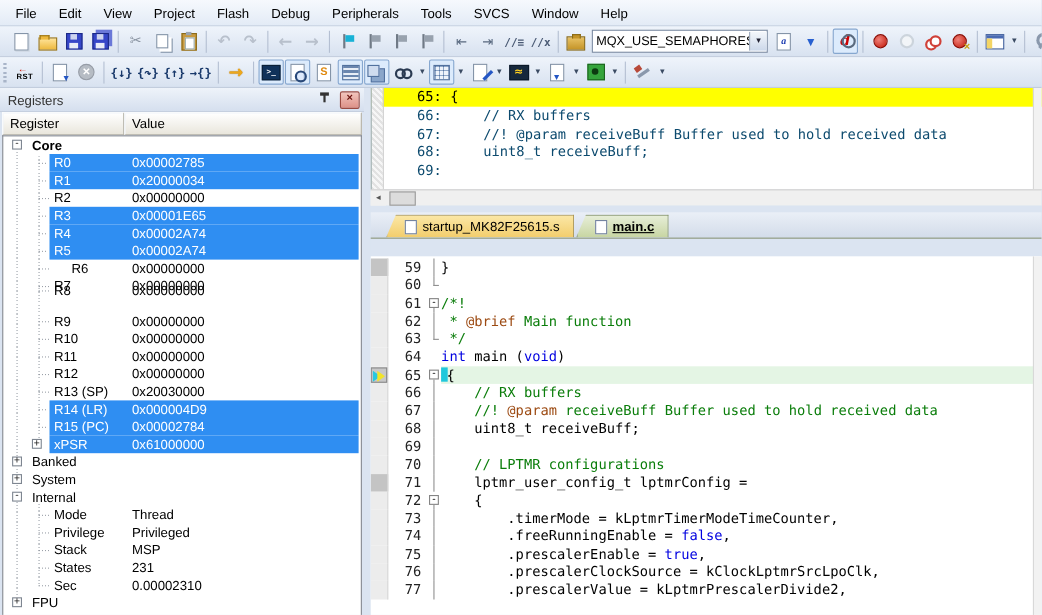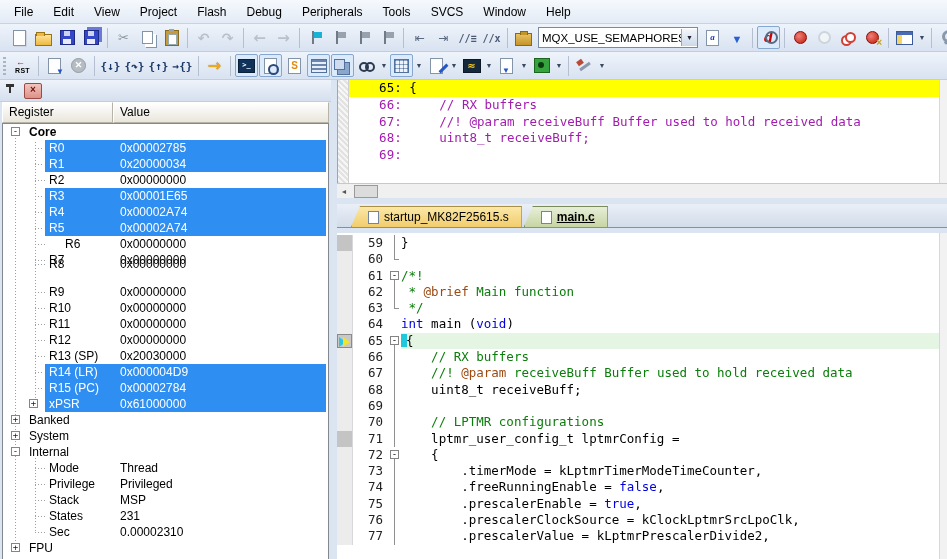--- a/index.html
+++ b/index.html
@@ -132,25 +132,25 @@
        font:9px/7px "DejaVu Sans Mono",monospace;text-align:center;color:#222;box-sizing:border-box}
   .spine{position:absolute;width:1px;background-image:repeating-linear-gradient(to bottom,#9aa0a8 0 1px,transparent 1px 3px);z-index:1}
   .stub{position:absolute;height:1px;background-image:repeating-linear-gradient(to right,#9aa0a8 0 1px,transparent 1px 3px);z-index:1}
 
   #vsplit{position:absolute;left:331px;top:80px;width:6px;height:479px;background:#dbe4f1}
 
   
   #rightpane{position:absolute;left:337px;top:80px;width:610px;height:479px}
   .ptitle2{height:19px;background:linear-gradient(#eef3fa,#d5dfee);border-bottom:1px solid #c2cddd;
            display:flex;align-items:center;padding-left:6px;color:#333;box-sizing:border-box}
-  #disbody{position:relative;height:103px;background:#fff;border-left:1px solid #9aa;overflow:hidden}
+  #disbody{position:relative;height:92px;background:#fff;border-left:1px solid #9aa;overflow:hidden}
   .dismargin{position:absolute;left:0;top:0;bottom:0;width:10px;
              background:repeating-linear-gradient(45deg,#e2e2e2 0 2px,#f6f6f6 2px 4px);border-right:1px solid #d0d0d0}
   .dl{position:relative;margin-left:11px;height:16.8px;line-height:16.8px;white-space:pre;
-      font:12.5px "DejaVu Sans Mono",monospace;color:#a21caf}
+      font:12.5px "DejaVu Sans Mono",monospace;color:#0c4a6e}
   .dl.hl{background:#ffff00;color:#000;margin-left:0;padding-left:11px}
   .vstrip{position:absolute;right:0;top:0;bottom:0;width:7px;background:#f2f2f2;border-left:1px solid #d8d8d8}
   #dishs{height:14px;background:#f0f0f0;border-top:1px solid #c8c8c8;display:flex;align-items:center}
   .sbbtn{width:14px;height:13px;background:#f0f0f0;color:#555;font-size:7px;text-align:center;line-height:13px}
   .sbthumb{width:22px;height:11px;background:#dcdcdc;border:1px solid #9a9a9a;margin-left:3px}
   #hsplit{height:6px;background:#dbe4f1}
   #tabbar{height:24px;background:linear-gradient(#eaeff7,#d3dcea);display:flex;align-items:flex-end;
           padding-left:14px;border-bottom:1px solid #8a9478;box-sizing:border-box}
   .tab{height:21px;display:flex;align-items:center;gap:5px;padding:0 12px 0 16px;margin-right:2px;
        clip-path:polygon(9px 0,100% 0,100% 100%,0 100%);border:1px solid #a89048;border-bottom:none;
@@ -448,20 +448,21 @@
       <span class="tbi">
         <span class="sh i-toolbox">
           <span class="sh toolico"></span>
         </span>
       </span>
       <span class="dda">▼</span>
     </div>
 
   <div id="regpanel">
     <div class="ptitle">
+      <span class="tlabel">Registers</span>
       <span class="pinico"></span>
       <span class="pclose">×</span>
     </div>
     <div id="reghead">
         <span class="hcell c1">Register</span>
         <span class="hcell c2">Value</span>
       </div>
     <div id="regtree">
         <div class="spine" style="left: 12px; top: 14px; height: 410px;"></div>
         <div class="spine" style="left: 32px; top: 18px; height: 262px;"></div>

